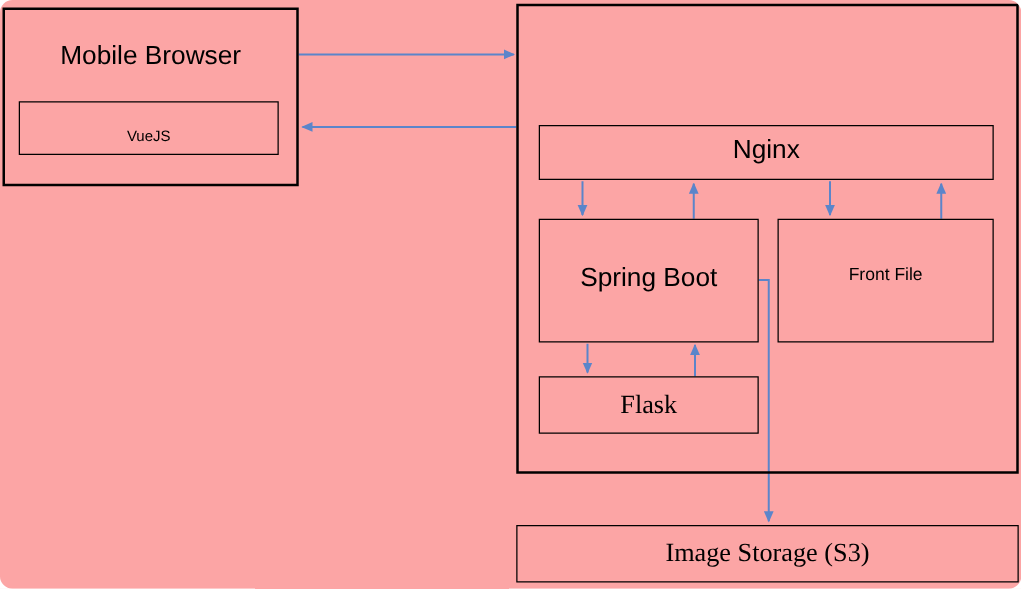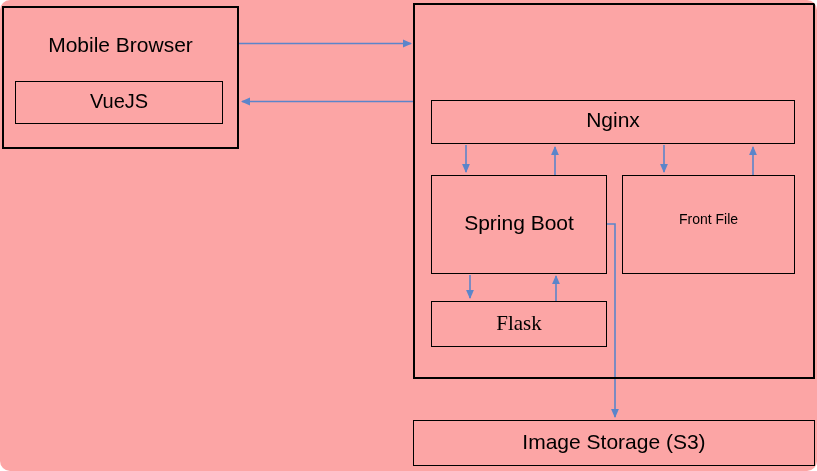--- a/index.html
+++ b/index.html
@@ -48,27 +48,27 @@
   #box-mobile-browser { left: 2px;   top: 6px;   width: 237px; height: 143px; }
   #box-vuejs          { left: 15px;  top: 81px;  width: 208px; height: 43px;  }
   #box-webserver      { left: 413px; top: 3px;   width: 402px; height: 376px; }
   #box-nginx          { left: 431px; top: 100px; width: 364px; height: 44px;  }
   #box-springboot     { left: 431px; top: 175px; width: 176px; height: 99px;  }
   #box-frontfile      { left: 622px; top: 175px; width: 173px; height: 99px;  }
   #box-flask          { left: 431px; top: 301px; width: 176px; height: 46px;  }
   #box-imagestorage   { left: 413px; top: 420px; width: 402px; height: 46px;  }
 
   #lbl-mobile-browser { left: 2px;   top: 33px;  width: 237px; font-size: 21px; }
-  #lbl-vuejs          { left: 15px;  top: 90px;  width: 208px; font-size: 20px; }
+  #lbl-vuejs          { left: 15px;  top: 103px;  width: 208px; font-size: 12px; }
   #lbl-webserver      { left: 413px; top: 17px;  width: 402px; font-size: 21px; }
   #lbl-nginx          { left: 431px; top: 108px; width: 364px; font-size: 21px; }
   #lbl-springboot     { left: 431px; top: 211px; width: 176px; font-size: 21px; }
   #lbl-frontfile      { left: 622px; top: 211px; width: 173px; font-size: 14px; }
   #lbl-flask          { left: 431px; top: 311px; width: 176px; font-size: 21px; font-family: Liberation Serif, serif; }
-  #lbl-imagestorage   { left: 413px; top: 430px; width: 402px; font-size: 21px; }
+  #lbl-imagestorage   { left: 413px; top: 430px; width: 402px; font-size: 21px; font-family: Liberation Serif, serif; }
 </style>
 </head>
 <body>
 
 <div id="canvas">
 
   <svg class="arrow-layer" viewBox="0 0 817 471" xmlns="http://www.w3.org/2000/svg">
     <defs>
       <marker id="ah-right" markerWidth="9" markerHeight="9" refX="8" refY="4.5" orient="auto" markerUnits="userSpaceOnUse">
         <path d="M0,0.6 L9,4.5 L0,8.4 z" fill="#5B85CA"></path>

